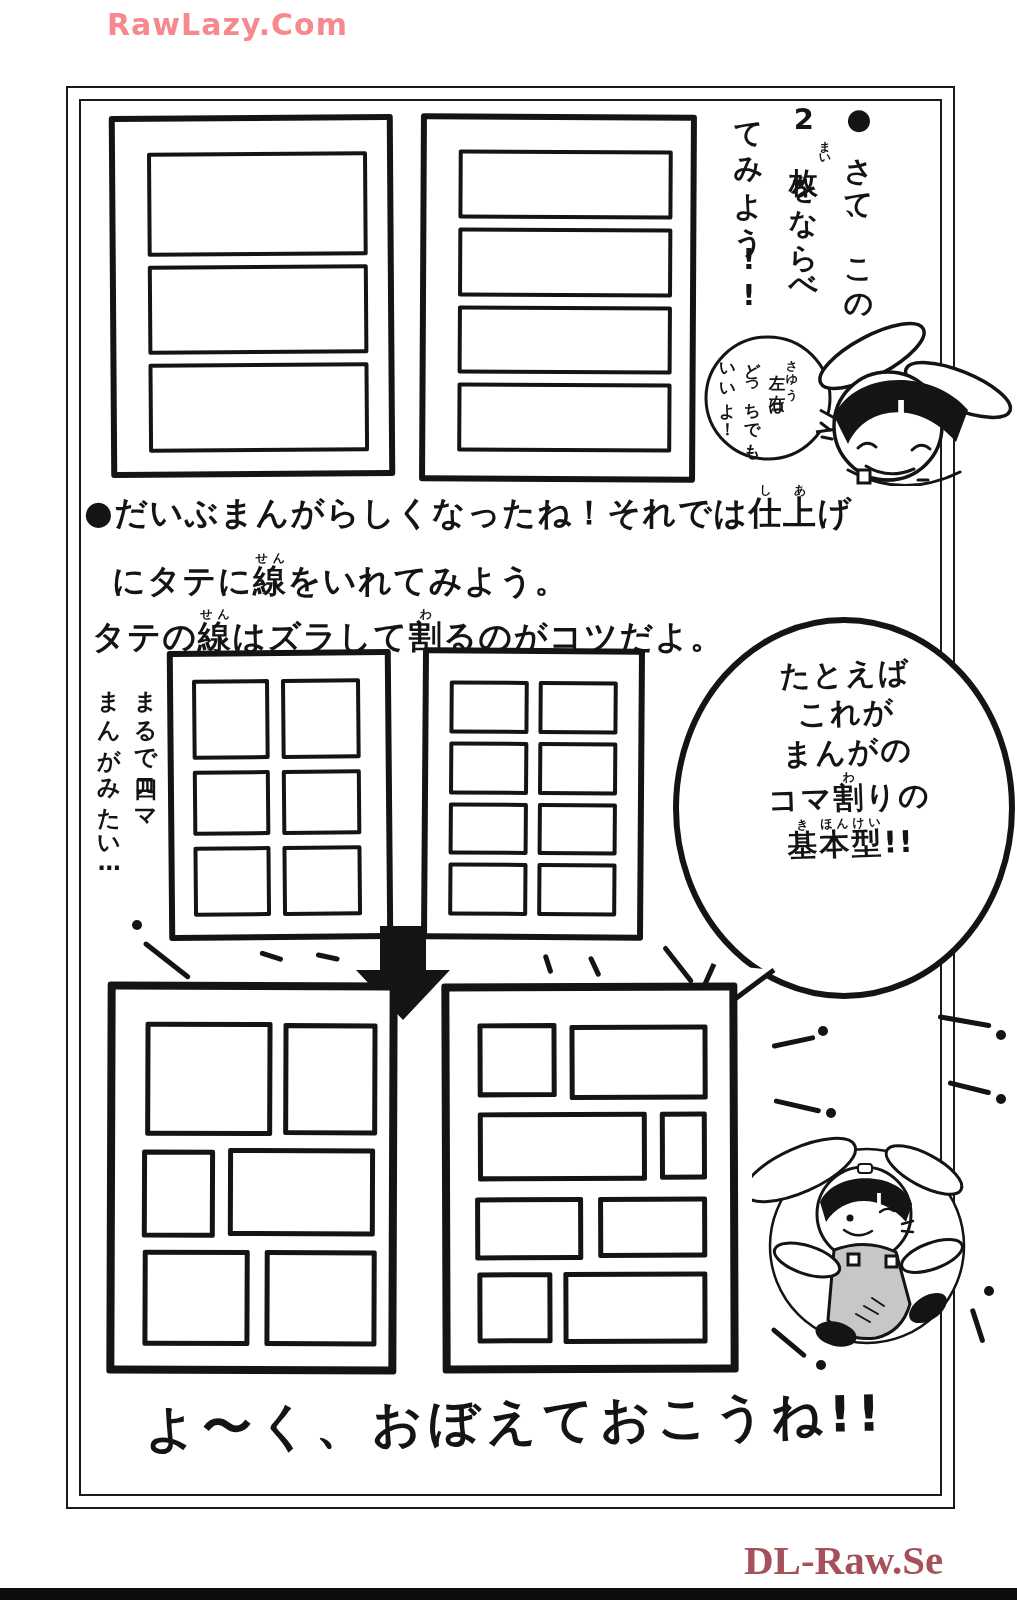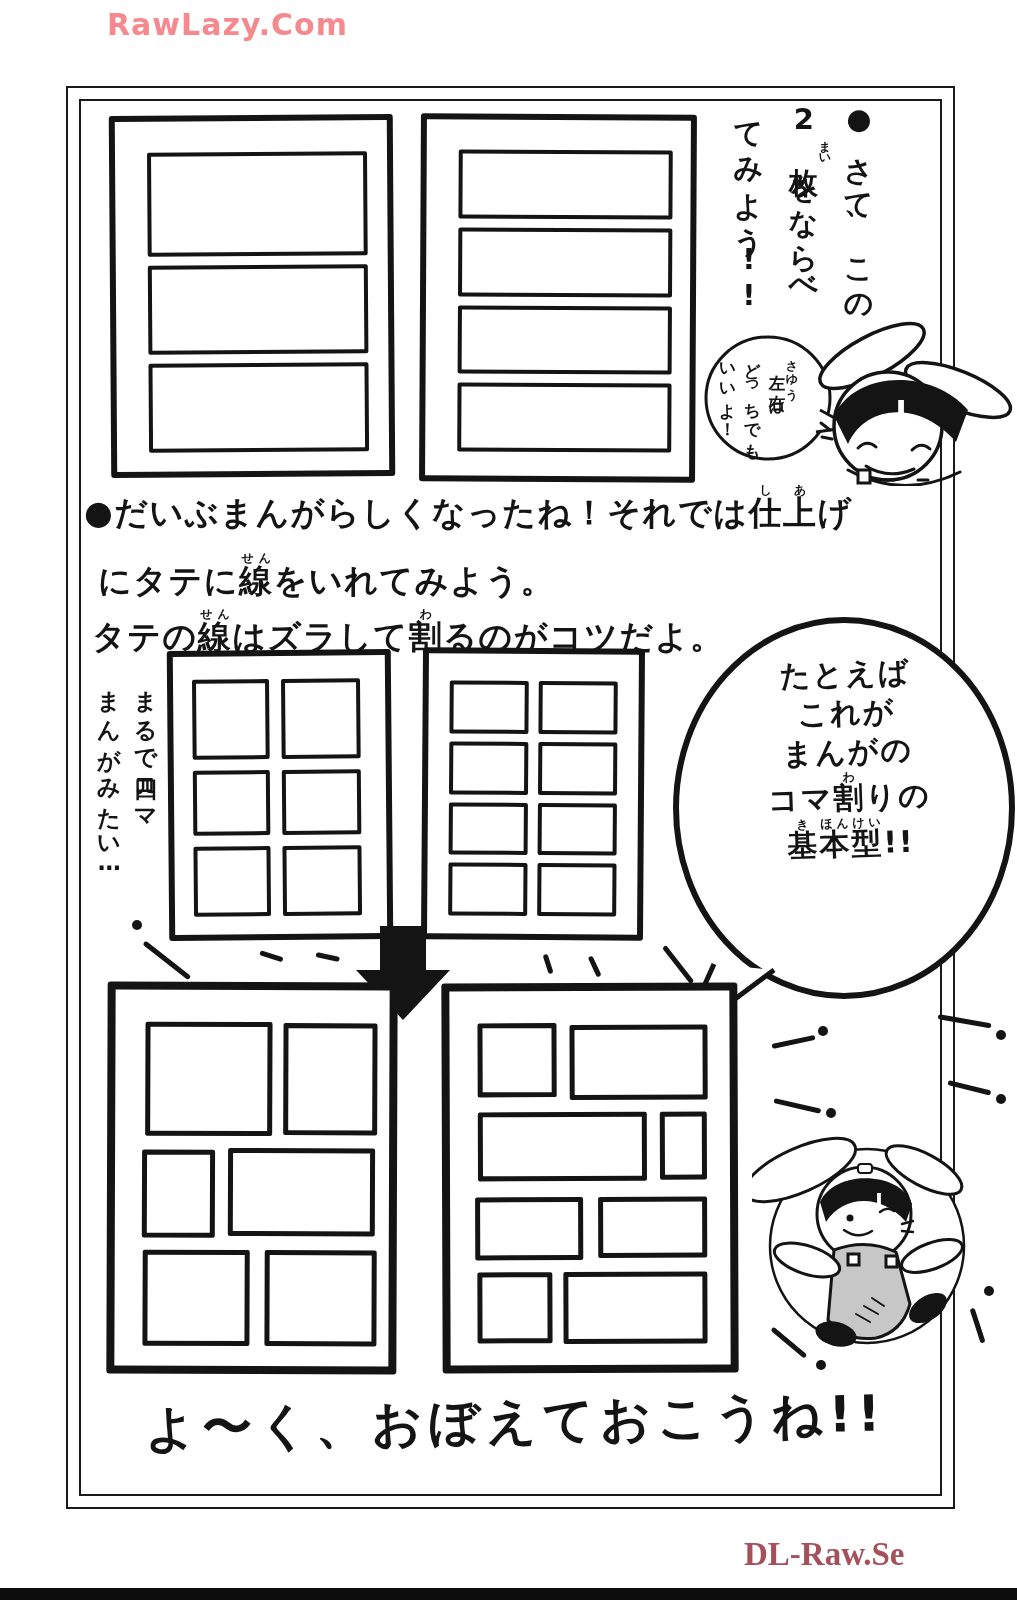--- a/index.html
+++ b/index.html
@@ -5,21 +5,21 @@
   html,body{margin:0;padding:0;}
   body{
     width:1017px;height:1600px;position:relative;overflow:hidden;
     background:#ffffff;color:#141414;
     font-family:"DejaVu Sans","Liberation Sans",sans-serif;
   }
   .abs{position:absolute;}
 
   
   .wm-top{left:107px;top:7px;font-size:30px;font-weight:700;letter-spacing:1px;color:#f5898d;}
-  .wm-bottom{left:744px;top:1536px;font-size:33px;font-weight:700;color:#a5505a;
+  .wm-bottom{left:744px;top:1536px;font-size:41px;font-weight:700;color:#a5505a;
     font-family:"Liberation Serif","DejaVu Serif",serif;}
 
   
   .page-outer{left:66px;top:86px;width:885px;height:1419px;border:2px solid #1a1a1a;}
   .page-inner{left:79px;top:99px;width:859px;height:1393px;border:2px solid #1a1a1a;}
 
   
   .panel{position:absolute;background:#fff;border:6px solid #141414;border-radius:3px;box-sizing:border-box;}
   .cell{background:#fff;border:4px solid #141414;border-radius:2px;box-sizing:border-box;}
 
@@ -40,21 +40,21 @@
   .panel-bottomleft .cell,.panel-bottomright .cell{position:absolute;border-width:5px;}
 
   
   .vtext{writing-mode:vertical-rl;text-orientation:upright;font-weight:700;white-space:nowrap;}
   .intro-v{left:718px;top:102px;width:168px;height:350px;font-size:29px;line-height:1.9;letter-spacing:2px;}
   .smallbubble-text{left:720px;top:352px;width:78px;height:112px;font-size:16.5px;line-height:1.5;letter-spacing:1px;}
   .sidenote{left:88px;top:674px;width:76px;height:220px;font-size:23px;line-height:1.6;letter-spacing:3px;}
 
   .instr{font-size:33px;font-weight:700;letter-spacing:1.5px;white-space:nowrap;line-height:1.4;}
   .instr1{left:84px;top:484px;}
-  .instr2{left:98px;top:552px;}
+  .instr2{left:112px;top:552px;}
   .instr3{left:92px;top:608px;}
 
   .bigbubble-text{left:700px;top:654px;width:296px;text-align:center;font-size:30px;font-weight:700;
     line-height:1.3;letter-spacing:2px;transform:rotate(-2deg);}
 
   .footer-note{left:145px;top:1396px;font-size:50px;font-weight:700;letter-spacing:6px;
     transform:rotate(-1.2deg);transform-origin:left center;white-space:nowrap;}
 
   ruby{ruby-position:over;}
   rt{font-size:12px;font-weight:700;letter-spacing:0;}

